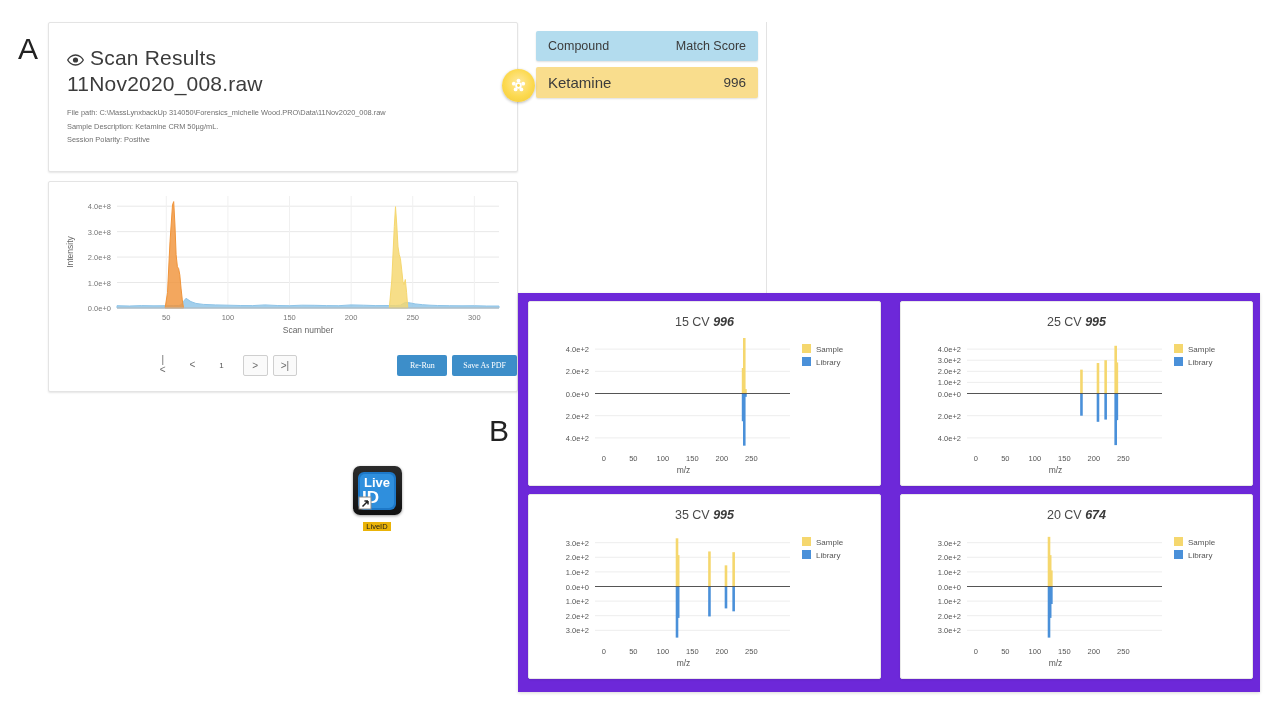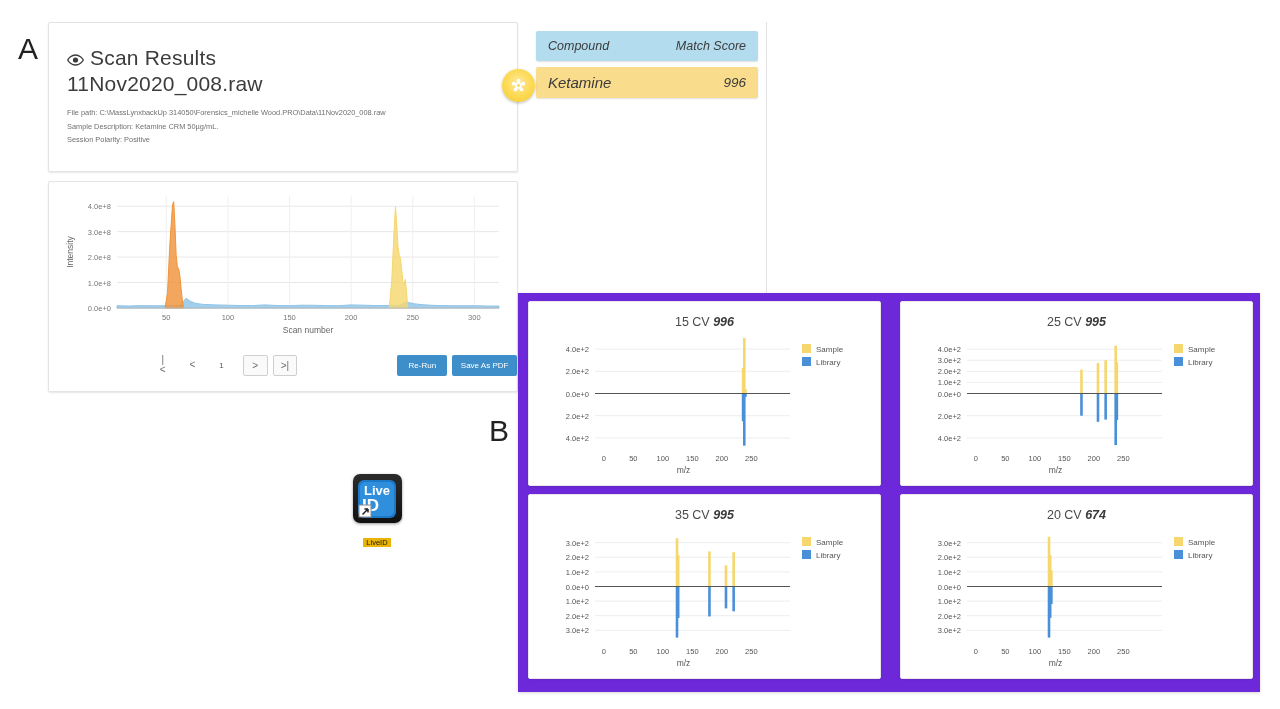--- a/index.html
+++ b/index.html
@@ -54,27 +54,27 @@
   }
   .pg-box{
     border:1px solid #cfcfcf;background:#fafafa;border-radius:2px;
     width:26px;height:19px;display:flex;align-items:center;justify-content:center;
     font-size:10px;color:#6d6d6d;cursor:pointer;
   }
   .pg-num{font-size:8px;color:#555;}
   .blue-btn{
     background:#3d8ec9;color:#fff;border:none;border-radius:2px;
     font-size:8px;padding:6px 6px;cursor:pointer;
-    font-family:Liberation Sans, sans-serif;
+    font-family:Liberation Serif, serif;
   }
 
   
   #compound-panel{
     position:absolute;left:519px;top:22px;width:247px;height:272px;
-    background:#fff;border-right:1px solid #e3e3e3;font-style:italic;
+    background:#fff;border-right:1px solid #e3e3e3;
   }
   #compound-table{position:absolute;left:17px;top:9px;width:222px;}
   .tbl-head{
     background:#b3dcee;border-radius:2px;height:30px;
     display:flex;align-items:center;padding:0 12px;
     box-shadow:0 1px 2px rgba(0,0,0,.13);
   }
   .tbl-row{
     background:#f9dd8d;border-radius:2px;height:31px;margin-top:6px;
     display:flex;align-items:center;padding:0 12px;
@@ -105,21 +105,21 @@
   }
   .spec-title b{font-style:italic;font-weight:bold;color:#3a3a3a;}
   .spec-svg{position:absolute;left:0;top:26px;}
 
   
   #liveid-icon{
     position:absolute;left:347px;top:466px;width:60px;height:68px;
     text-align:center;cursor:pointer;
   }
   .icon-tile{
-    width:49px;height:49px;margin:8px auto;border-radius:7px;
+    width:49px;height:49px;margin:0 auto;border-radius:7px;
     background:linear-gradient(#2b2b2b,#111);
     display:flex;align-items:center;justify-content:center;
     box-shadow:0 1px 3px rgba(0,0,0,.4);position:relative;
   }
   .icon-label{
     font-size:7.5px;color:#1b1b1b;margin-top:2px;
     background:#eab308;display:inline-block;padding:0 3px;
   }
 </style>
 </head>

